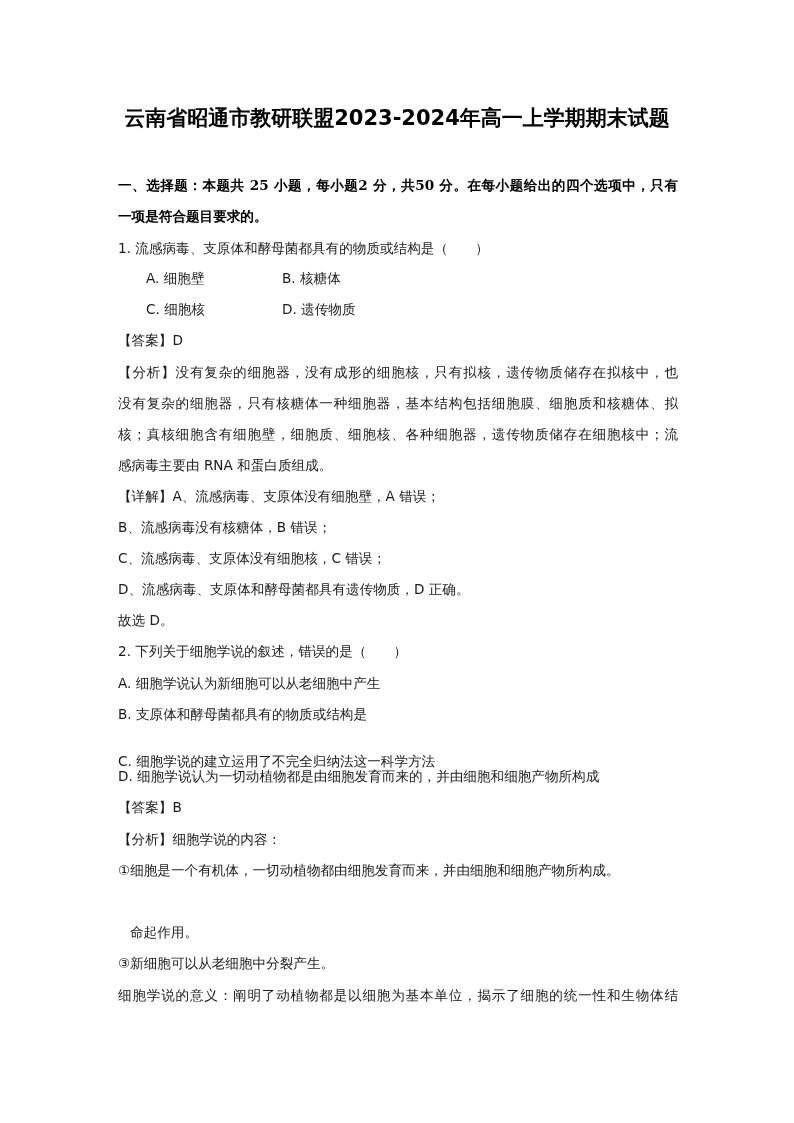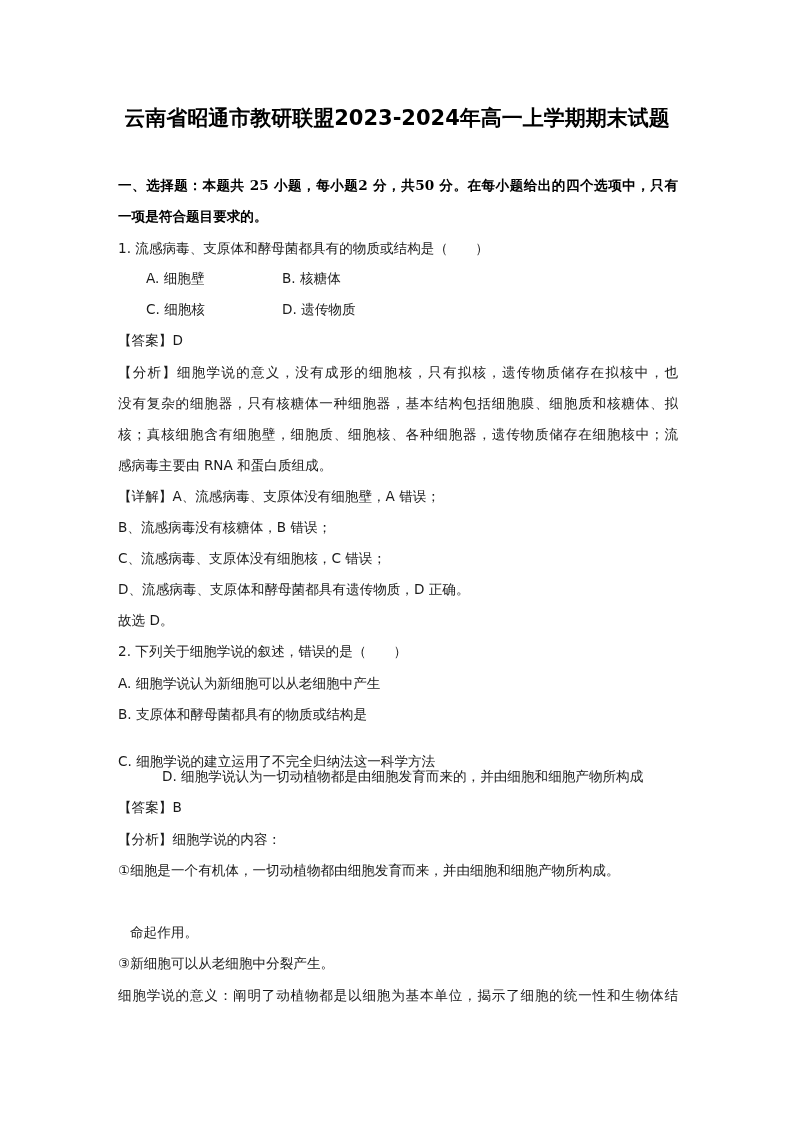--- a/index.html
+++ b/index.html
@@ -90,36 +90,36 @@
     <span class="opt left">A. 细胞壁</span>
     <span class="opt right">B. 核糖体</span>
   </div>
   <div class="opt-row" style="top:299px;">
     <span class="opt left">C. 细胞核</span>
     <span class="opt right">D. 遗传物质</span>
   </div>
 
   <div class="line" style="top:330px;">【答案】D</div>
 
-  <div class="line just" style="top:362px;">【分析】细胞学说的意义，没有成形的细胞核，只有拟核，遗传物质储存在拟核中，也</div>
+  <div class="line just" style="top:362px;">【分析】没有复杂的细胞器，没有成形的细胞核，只有拟核，遗传物质储存在拟核中，也</div>
   <div class="line just" style="top:393px;">没有复杂的细胞器，只有核糖体一种细胞器，基本结构包括细胞膜、细胞质和核糖体、拟</div>
   <div class="line just" style="top:424px;">核；真核细胞含有细胞壁，细胞质、细胞核、各种细胞器，遗传物质储存在细胞核中；流</div>
   <div class="line" style="top:455px;">感病毒主要由 RNA 和蛋白质组成。</div>
 
   <div class="line" style="top:486px;">【详解】A、流感病毒、支原体没有细胞壁，A 错误；</div>
   <div class="line" style="top:517px;">B、流感病毒没有核糖体，B 错误；</div>
   <div class="line" style="top:548px;">C、流感病毒、支原体没有细胞核，C 错误；</div>
   <div class="line" style="top:610px;">故选 D。</div>
   <div class="line" style="top:579px;">D、流感病毒、支原体和酵母菌都具有遗传物质，D 正确。</div>
 
   <div class="line" style="top:641px;">2. 下列关于细胞学说的叙述，错误的是（　　）</div>
   <div class="line" style="top:673px;">A. 细胞学说认为新细胞可以从老细胞中产生</div>
   <div class="line" style="top:704px;">B. 支原体和酵母菌都具有的物质或结构是</div>
   <div class="line" style="top:735px;margin-top:16px;">C. 细胞学说的建立运用了不完全归纳法这一科学方法</div>
-  <div class="line" style="top:766px;margin-left:44px;">D. 细胞学说认为一切动植物都是由细胞发育而来的，并由细胞和细胞产物所构成</div>
+  <div class="line" style="top:766px;">D. 细胞学说认为一切动植物都是由细胞发育而来的，并由细胞和细胞产物所构成</div>
 
   <div class="line" style="top:797px;">【答案】B</div>
 
   <div class="line" style="top:829px;">【分析】细胞学说的内容：</div>
   <div class="line" style="top:860px;">①细胞是一个有机体，一切动植物都由细胞发育而来，并由细胞和细胞产物所构成。</div>
   <div class="line" style="top:922px;margin-left:12px;">命起作用。</div>
   <div class="line" style="top:953px;">③新细胞可以从老细胞中分裂产生。</div>
   <div class="line just" style="top:985px;">细胞学说的意义：阐明了动植物都是以细胞为基本单位，揭示了细胞的统一性和生物体结</div>
 
 </div>

